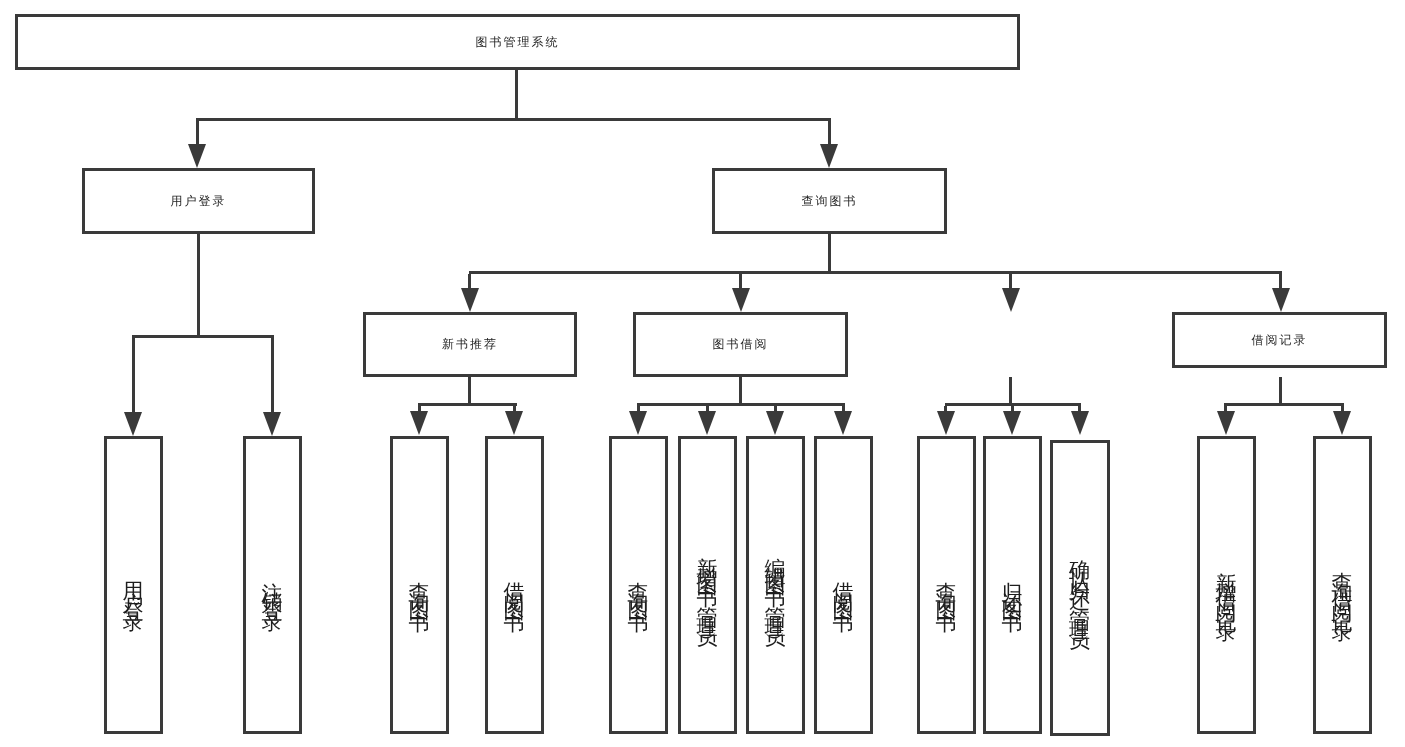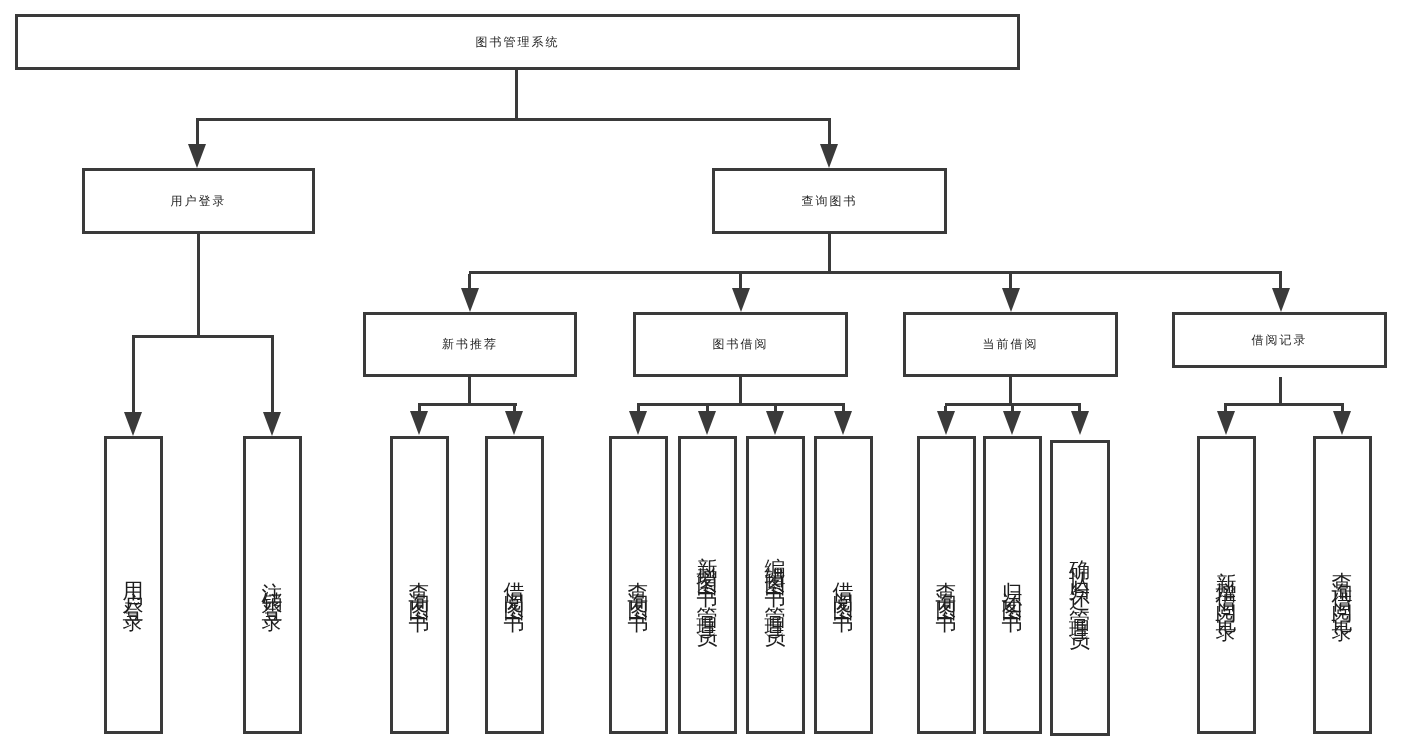--- a/index.html
+++ b/index.html
@@ -99,23 +99,20 @@
   <div class="arrow" style="left:1002px;top:288px"></div>
   <div class="line" style="left:1279px;top:274px;width:3px;height:16px"></div>
   <div class="arrow" style="left:1272px;top:288px"></div>
 
   <div class="node" style="left:633px;top:312px;width:215px;height:65px">
     <span class="lbl">图书借阅</span>
   </div>
   <div class="node" style="left:363px;top:312px;width:214px;height:65px">
     <span class="lbl">新书推荐</span>
   </div>
-  <div class="node" style="left:903px;top:312px;width:215px;height:65px">
-    <span class="lbl">当前借阅</span>
-  </div>
   <div class="node" style="left:1172px;top:312px;width:215px;height:56px">
     <span class="lbl">借阅记录</span>
   </div>
 
   <div class="line" style="left:468px;top:377px;width:3px;height:28px"></div>
   <div class="line" style="left:418px;top:403px;width:99px;height:3px"></div>
   <div class="line" style="left:418px;top:406px;width:3px;height:7px"></div>
   <div class="arrow" style="left:410px;top:411px"></div>
   <div class="line" style="left:513px;top:406px;width:3px;height:7px"></div>
   <div class="arrow" style="left:505px;top:411px"></div>

